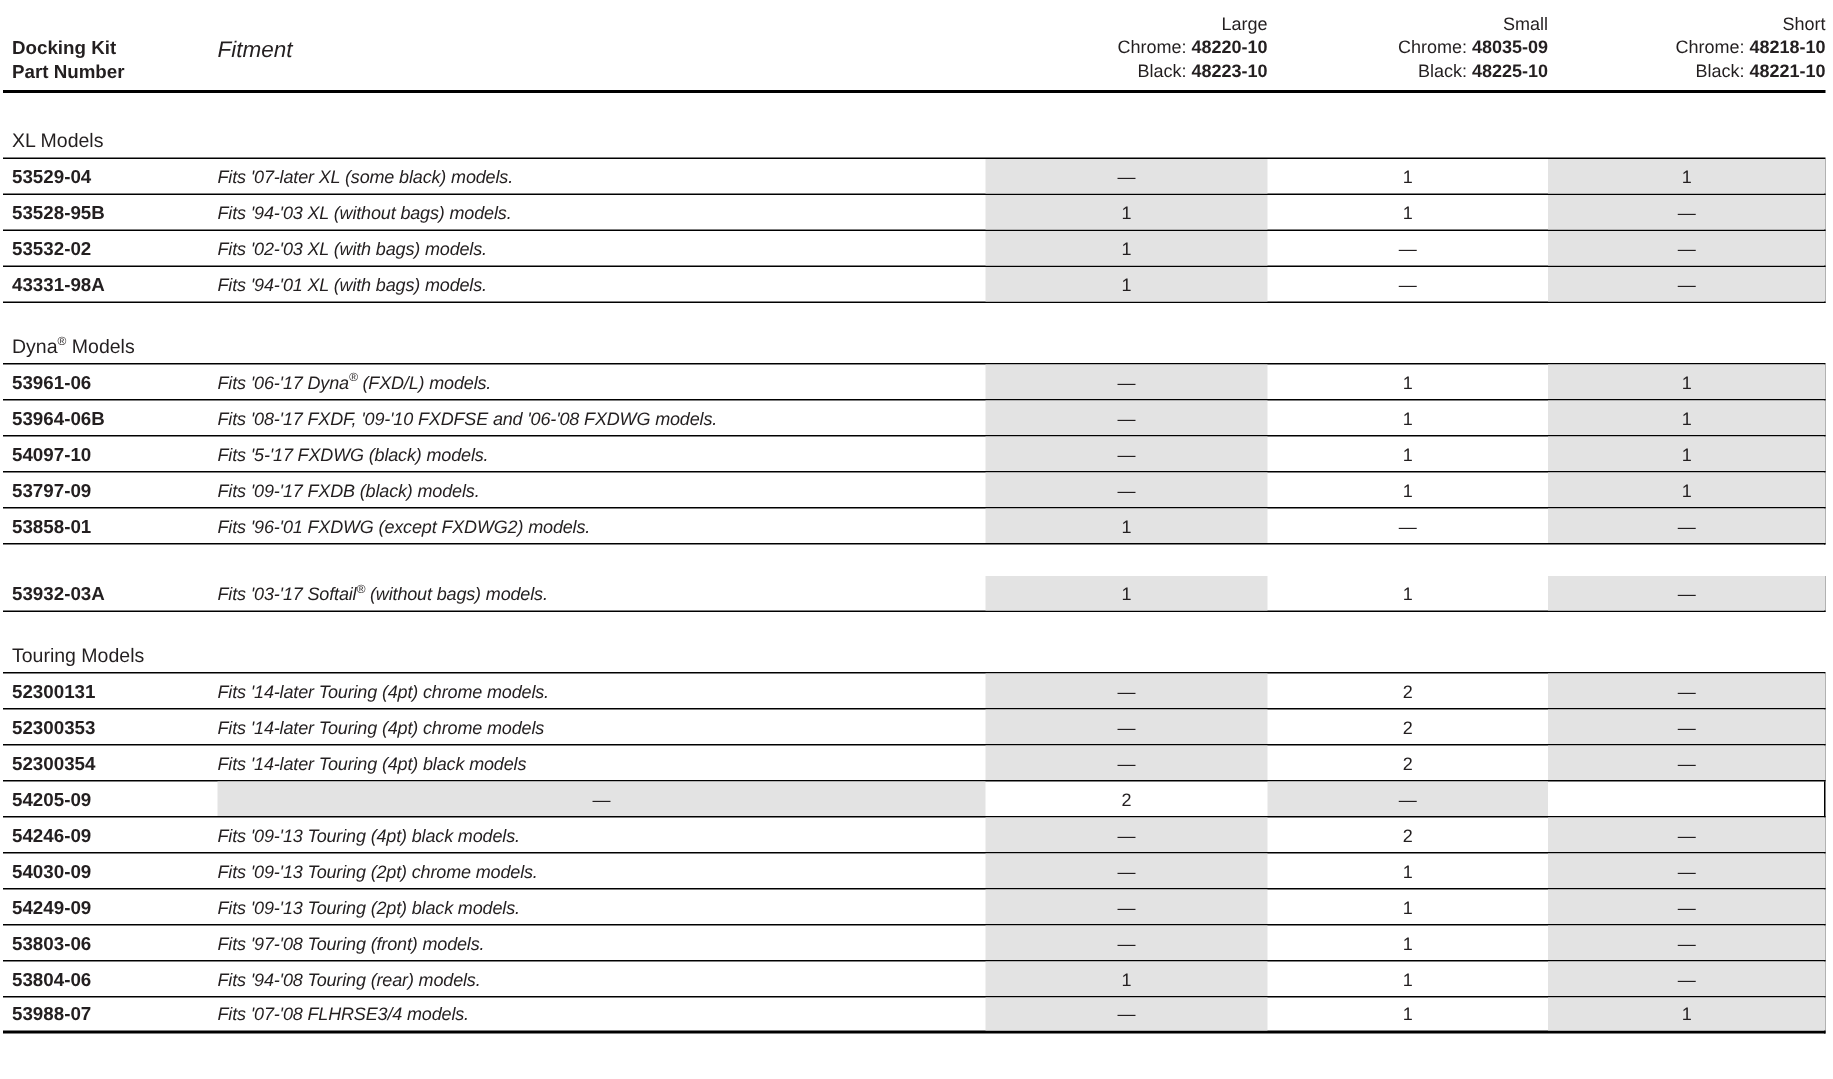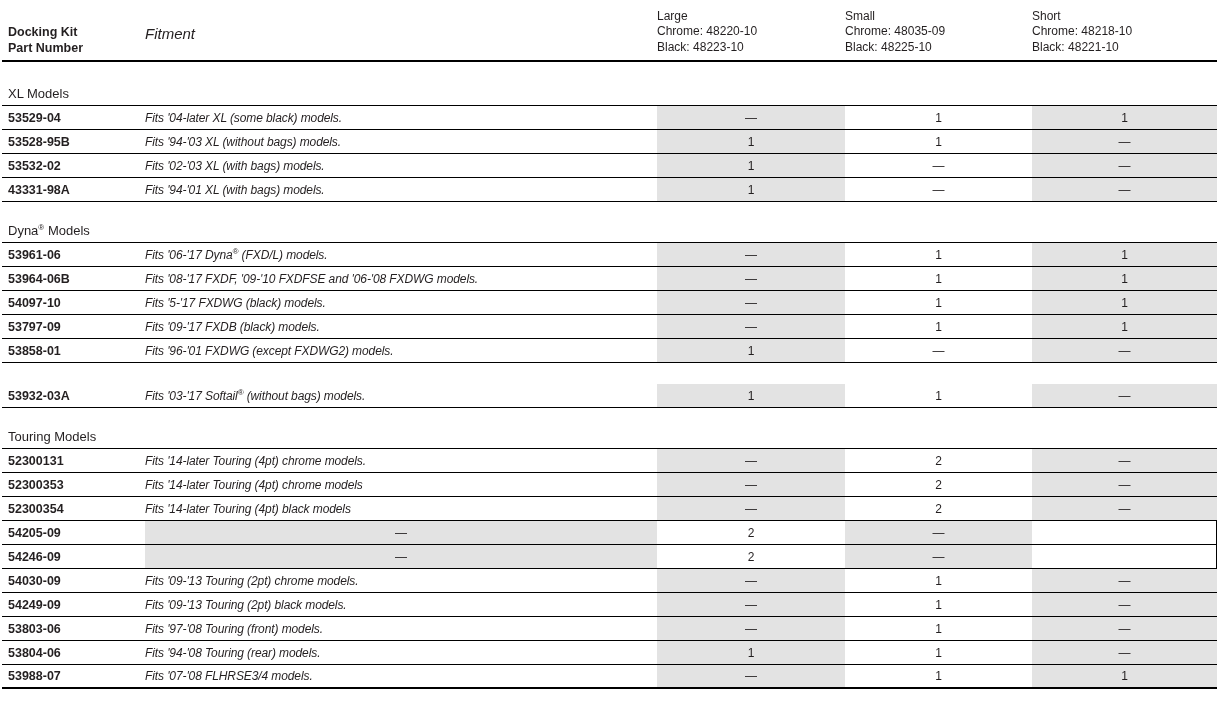--- a/index.html
+++ b/index.html
@@ -16,22 +16,22 @@
   
   .hdr {
     display:grid;
     grid-template-columns:143px 512px 188px 187px 185px;
     height:62px;
     border-bottom:2px solid var(--rule,#000);
     align-items:end;
   }
   .pn-hdr { padding:0 0 4px 6px; font-weight:bold; font-size:12.5px; line-height:16px; }
   .fit-hdr { font-style:italic; font-size:15px; padding-bottom:18px; }
-  .col-hdr { text-align:left; font-size:12px; line-height:15.5px; padding-bottom:5px; }
-  .col-hdr .b { font-weight:normal; }
+  .col-hdr { text-align:right; font-size:12px; line-height:15.5px; padding-bottom:5px; }
+  .col-hdr .b { font-weight:bold; }
   
   .section { margin-top:21px; }
   .section.first { margin-top:24px; }
   .section-heading {
     font-weight:normal; font-size:13px; line-height:16px;
     padding:0 0 3px 6px;
     border-bottom:1px solid var(--rule,#000);
   }
   .row {
     display:grid;
@@ -77,21 +77,21 @@
       <div><span>Chrome:</span> <span class="b">48218-10</span></div>
       <div><span>Black:</span> <span class="b">48221-10</span></div>
     </div>
   </div>
 
   <div>
       <div class="section first">
         <div class="section-heading reg-text">XL Models</div>
         <div class="row">
           <div class="cell-part">53529-04</div>
-          <div class="cell-fit reg-text">Fits '04-later XL (some black) models.</div>
+          <div class="cell-fit reg-text">Fits '07-later XL (some black) models.</div>
           <div class="cell-qty shaded">—</div>
           <div class="cell-qty">1</div>
           <div class="cell-qty shaded">1</div>
         </div>
         <div class="row">
           <div class="cell-part">53528-95B</div>
           <div class="cell-fit reg-text">Fits '94-'03 XL (without bags) models.</div>
           <div class="cell-qty shaded">1</div>
           <div class="cell-qty">1</div>
           <div class="cell-qty shaded">—</div>
@@ -182,20 +182,21 @@
           <div class="cell-qty shaded">—</div>
         </div>
         <div class="row">
           <div class="cell-part">54205-09</div>
           <div class="cell-qty shaded">—</div>
           <div class="cell-qty">2</div>
           <div class="cell-qty shaded">—</div>
         </div>
         <div class="row">
           <div class="cell-part">54246-09</div>
+          <div class="cell-fit reg-text">Fits '09-'13 Touring (4pt) black models.</div>
           <div class="cell-qty shaded">—</div>
           <div class="cell-qty">2</div>
           <div class="cell-qty shaded">—</div>
         </div>
         <div class="row">
           <div class="cell-part">54030-09</div>
           <div class="cell-fit reg-text">Fits '09-'13 Touring (2pt) chrome models.</div>
           <div class="cell-qty shaded">—</div>
           <div class="cell-qty">1</div>
           <div class="cell-qty shaded">—</div>

